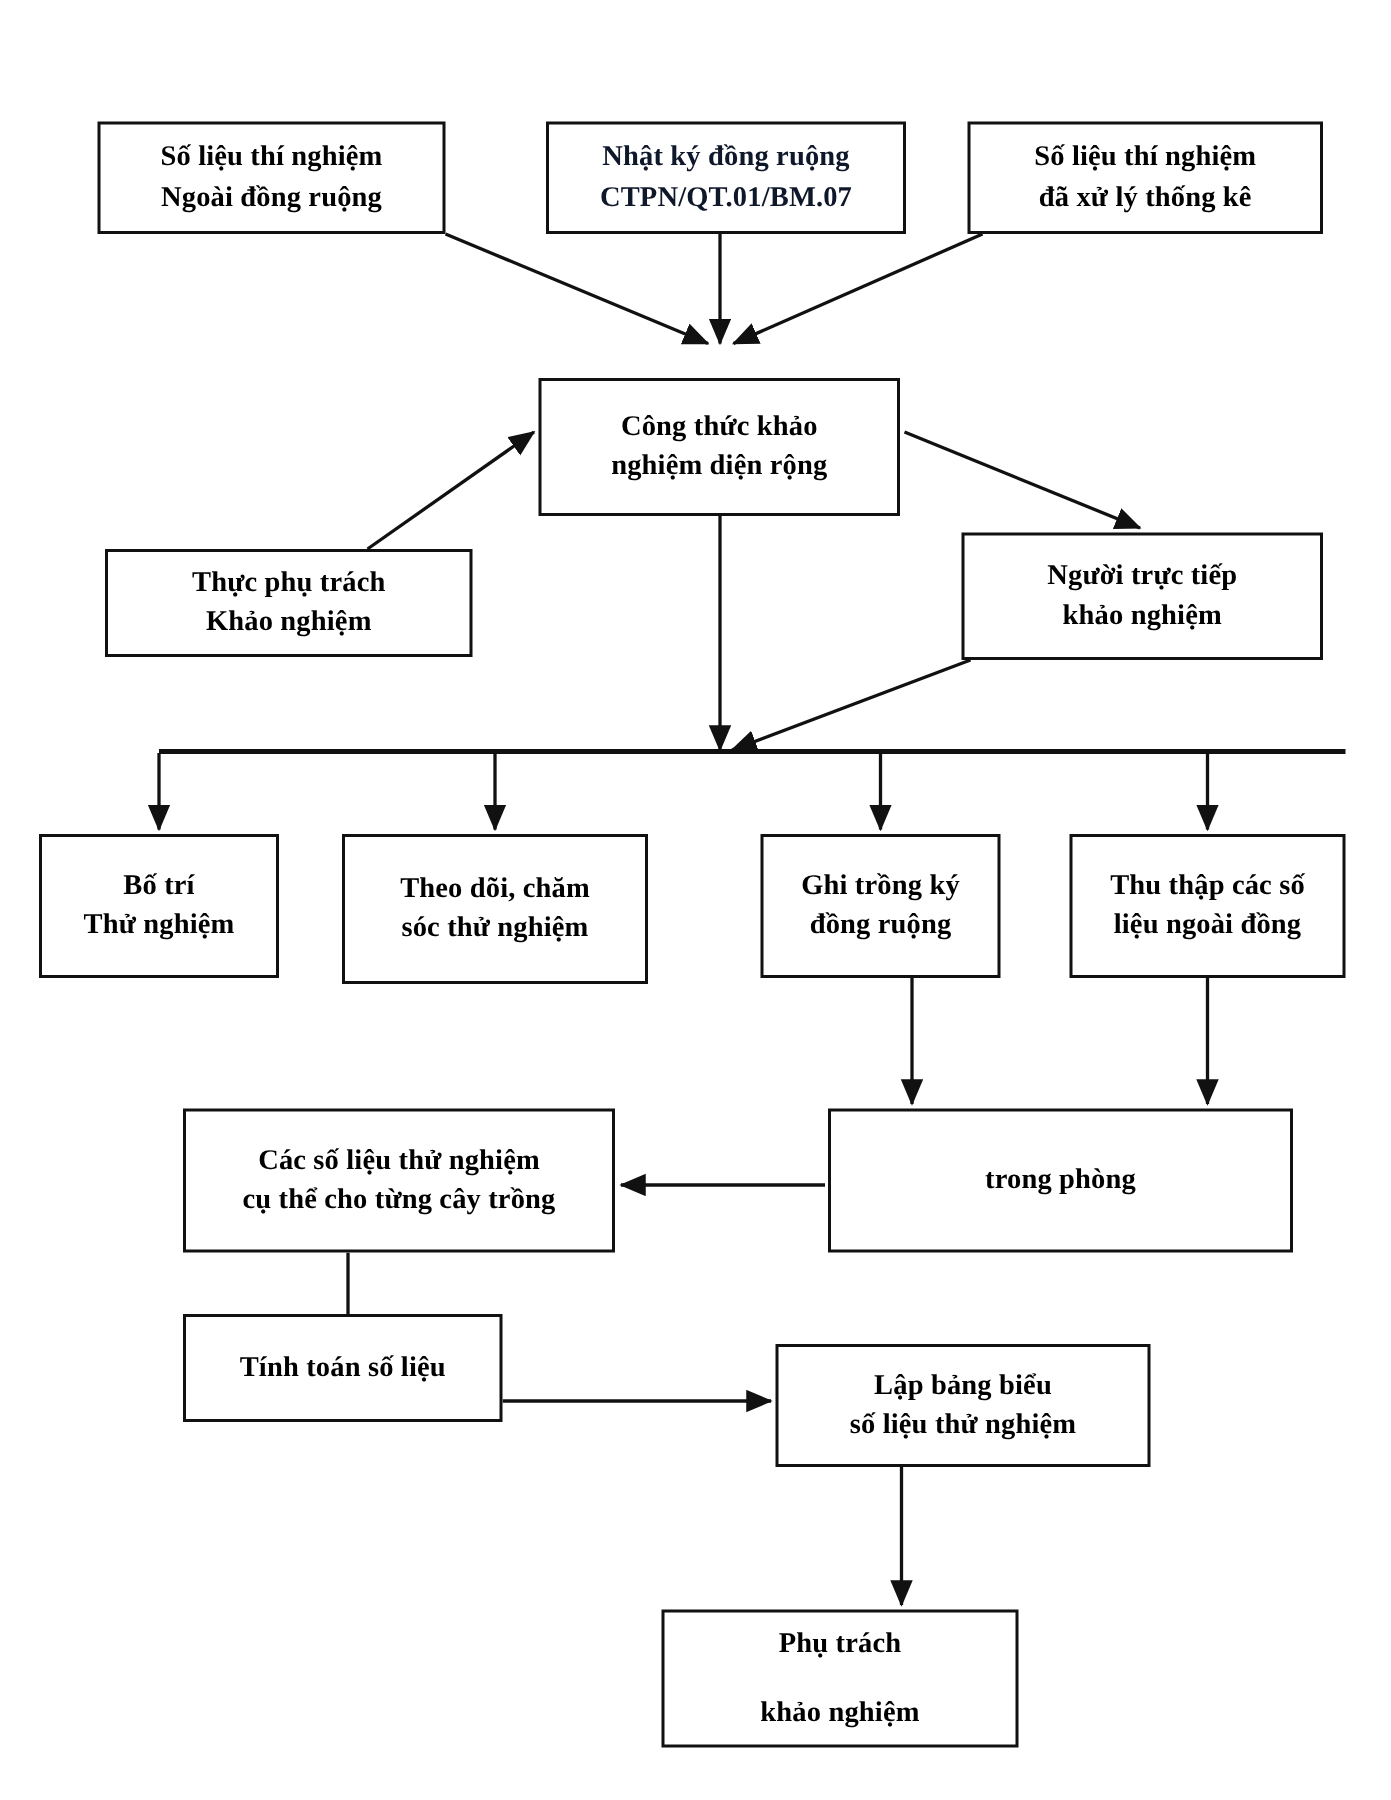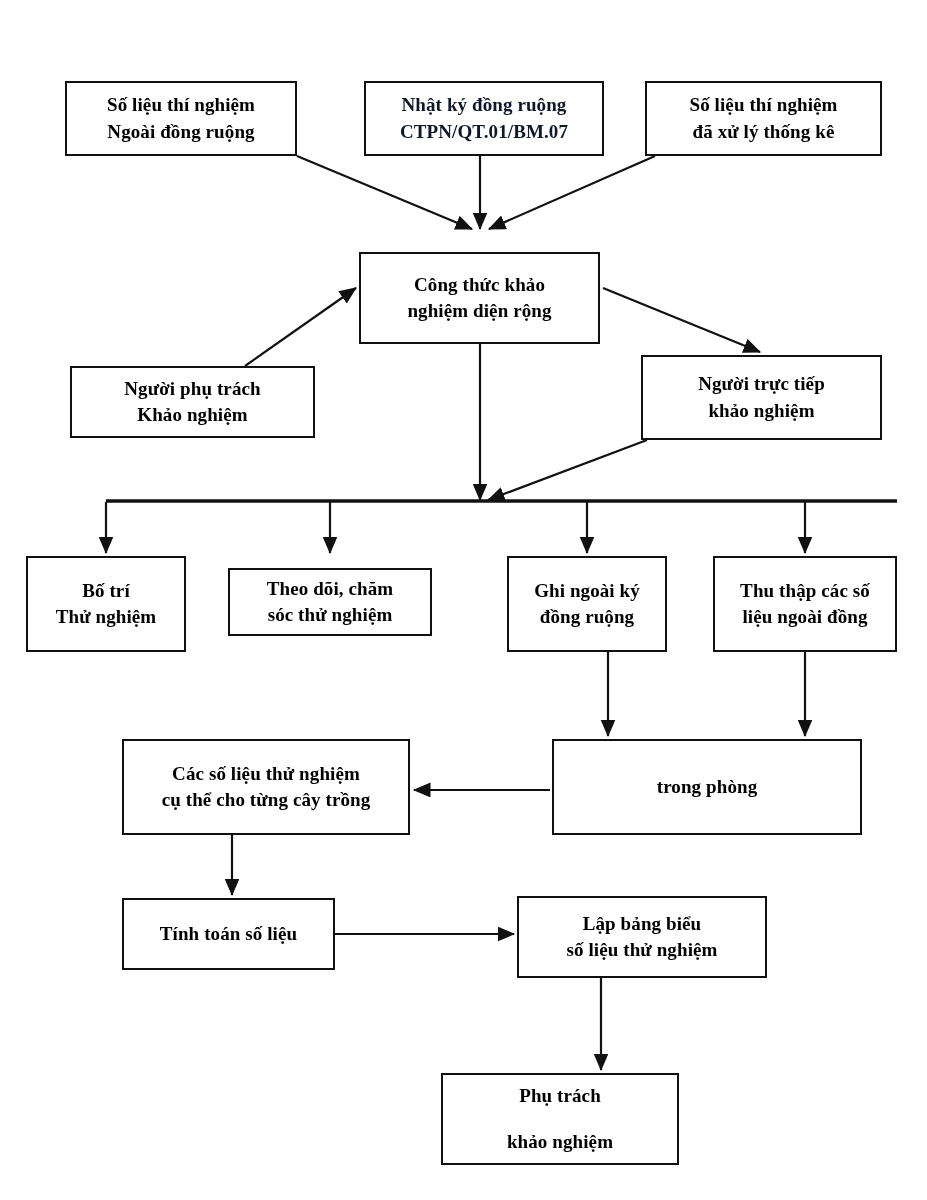--- a/index.html
+++ b/index.html
@@ -101,51 +101,51 @@
       </div>
       <div class="node" style="left: 645px; top: 81px; width: 237px; height: 75px; border-color: rgb(17, 17, 17); color: rgb(0, 0, 0);">
         <span class="line">Số liệu thí nghiệm</span>
         <span class="line">đã xử lý thống kê</span>
       </div>
       <div class="node" style="left: 359px; top: 232px; width: 241px; height: 92px; border-color: rgb(17, 17, 17); color: rgb(0, 0, 0); margin-top: 20px;">
         <span class="line">Công thức khảo</span>
         <span class="line">nghiệm diện rộng</span>
       </div>
       <div class="node" style="left: 70px; top: 366px; width: 245px; height: 72px; border-color: rgb(17, 17, 17); color: rgb(0, 0, 0);">
-        <span class="line">Người phụ trách</span>
+        <span class="line">Thực phụ trách</span>
         <span class="line">Khảo nghiệm</span>
       </div>
       <div class="node" style="left: 641px; top: 355px; width: 241px; height: 85px; border-color: rgb(17, 17, 17); color: rgb(0, 0, 0);">
         <span class="line">Người trực tiếp</span>
         <span class="line">khảo nghiệm</span>
       </div>
       <div class="node" style="left: 26px; top: 556px; width: 160px; height: 96px; border-color: rgb(17, 17, 17); color: rgb(0, 0, 0);">
         <span class="line">Bố trí</span>
         <span class="line">Thử nghiệm</span>
       </div>
-      <div class="node" style="left: 228px; top: 568px; width: 204px; height: 68px; border-color: rgb(17, 17, 17); color: rgb(0, 0, 0);">
+      <div class="node" style="left: 228px; top: 556px; width: 204px; height: 100px; border-color: rgb(17, 17, 17); color: rgb(0, 0, 0);">
         <span class="line">Theo dõi, chăm</span>
         <span class="line">sóc thử nghiệm</span>
       </div>
       <div class="node" style="left: 507px; top: 556px; width: 160px; height: 96px; border-color: rgb(17, 17, 17); color: rgb(0, 0, 0);">
-        <span class="line">Ghi ngoài ký</span>
+        <span class="line">Ghi trồng ký</span>
         <span class="line">đồng ruộng</span>
       </div>
       <div class="node" style="left: 713px; top: 556px; width: 184px; height: 96px; border-color: rgb(17, 17, 17); color: rgb(0, 0, 0);">
         <span class="line">Thu thập các số</span>
         <span class="line">liệu ngoài đồng</span>
       </div>
       <div class="node" style="left: 122px; top: 739px; width: 288px; height: 96px; border-color: rgb(17, 17, 17); color: rgb(0, 0, 0);">
         <span class="line">Các số liệu thử nghiệm</span>
         <span class="line">cụ thể cho từng cây trồng</span>
       </div>
       <div class="node" style="left: 552px; top: 739px; width: 310px; height: 96px; border-color: rgb(17, 17, 17); color: rgb(0, 0, 0);">
         <span class="line">trong phòng</span>
       </div>
-      <div class="node" style="left: 122px; top: 898px; width: 213px; height: 72px; border-color: rgb(17, 17, 17); color: rgb(0, 0, 0);">
+      <div class="node" style="left: 122px; top: 876px; width: 213px; height: 72px; border-color: rgb(17, 17, 17); color: rgb(0, 0, 0);">
         <span class="line">Tính toán số liệu</span>
       </div>
       <div class="node" style="left: 517px; top: 896px; width: 250px; height: 82px; border-color: rgb(17, 17, 17); color: rgb(0, 0, 0);">
         <span class="line">Lập bảng biểu</span>
         <span class="line">số liệu thử nghiệm</span>
       </div>
       <div class="node" style="left: 441px; top: 1073px; width: 238px; height: 92px; border-color: rgb(17, 17, 17); color: rgb(0, 0, 0); gap: 20px;">
         <span class="line">Phụ trách</span>
         <span class="line">khảo nghiệm</span>
       </div>

